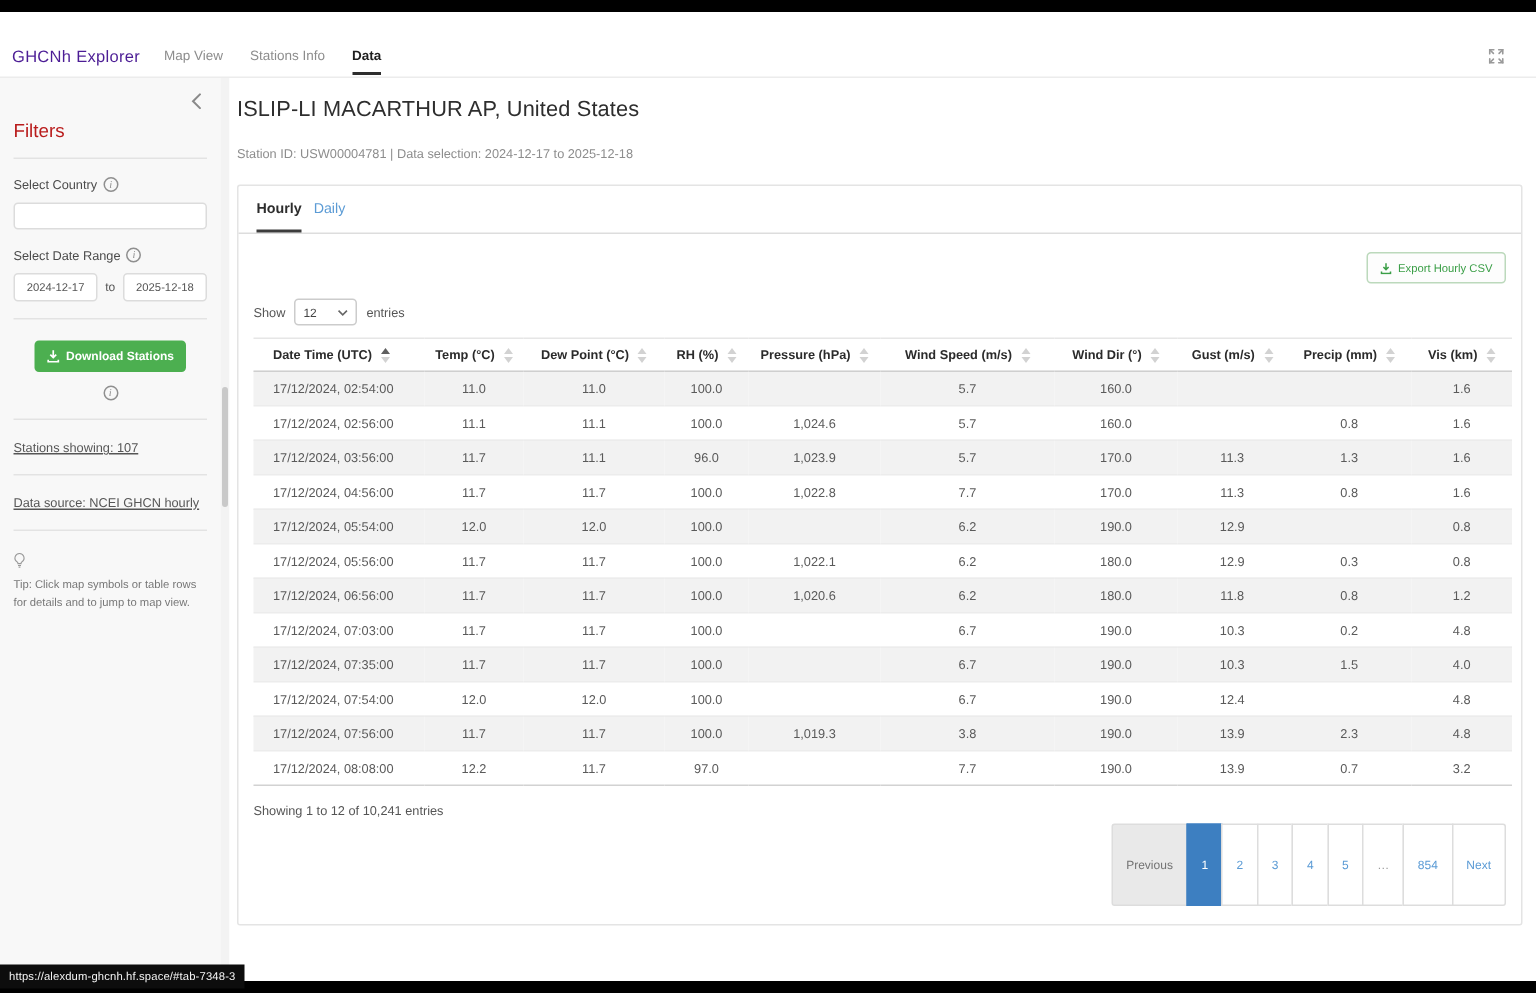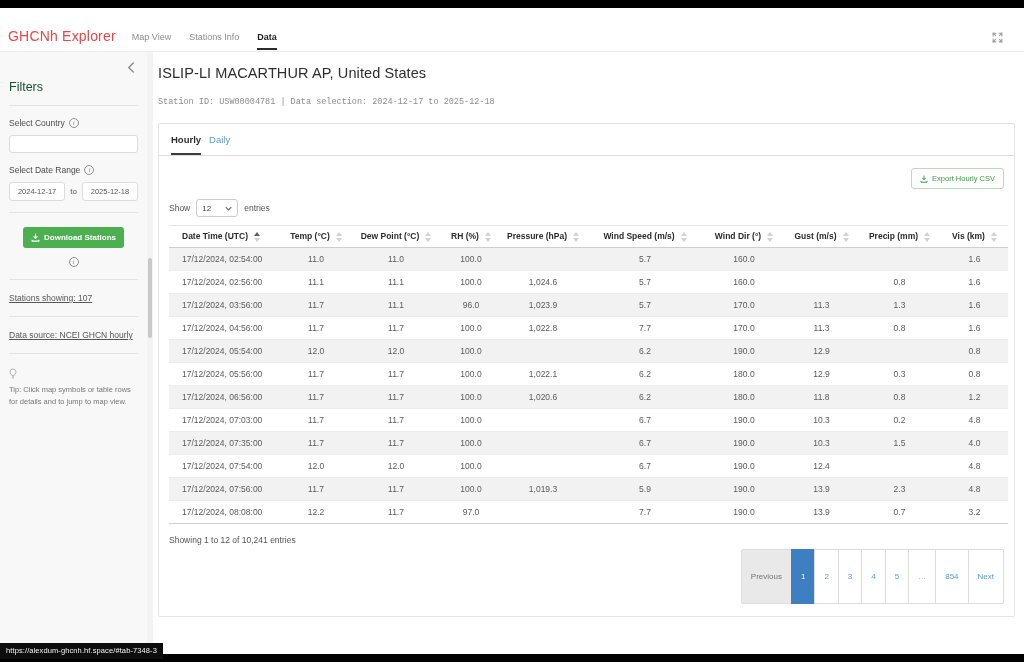--- a/index.html
+++ b/index.html
@@ -4,49 +4,49 @@
 <style>
   * { margin:0; padding:0; box-sizing:border-box; }
   html,body { width:1024px; height:662px; overflow:hidden; font-family:"Liberation Sans","DejaVu Sans",sans-serif; background:#fff; }
   .page { position:relative; width:1024px; height:662px; background:#fff; }
   .bar-top, .bar-bottom { position:absolute; left:0; width:1024px; height:8px; background:#000; z-index:50; }
   .bar-top { top:0; } .bar-bottom { bottom:0; }
   .app { position:absolute; top:8px; left:0; width:1024px; height:646px; background:#fff; }
 
   
   .nav { position:absolute; top:0; left:0; width:1024px; height:44px; background:#fff; border-bottom:1px solid #ececec; display:flex; align-items:flex-end; padding:0 8px 7px 8px; }
-  .brand { font-size:14px; color:#ef4444; letter-spacing:.2px; }
+  .brand { font-size:11px; color:#4c1d95; letter-spacing:.2px; }
   .nav-items { display:flex; margin-left:16px; gap:18px; align-items:flex-end; }
   .nav-item { font-size:9px; color:#8d8d8d; cursor:pointer; padding-bottom:2px; }
   .nav-item.active { color:#1f1f1f; font-weight:700; position:relative; }
   .nav-item.active::after { content:""; position:absolute; left:0; right:0; bottom:-6px; height:2px; background:#2d2d2d; }
   .expand { margin-left:auto; margin-right:12px; cursor:pointer; line-height:0; }
 
   
   .sidebar { position:absolute; top:44px; left:0; width:147px; height:602px; background:#f8f8f8; padding:0 9px; }
   .collapse { position:absolute; top:10px; right:12px; cursor:pointer; line-height:0; }
-  .sidebar h2 { margin-top:28px; font-size:12.5px; font-weight:400; color:#14532d; }
+  .sidebar h2 { margin-top:28px; font-size:12.5px; font-weight:400; color:#b91c1c; }
   .sidebar hr { border:none; border-top:1px solid #e3e3e3; margin:11px 0; }
   .field-label { font-size:8.5px; color:#4a4a4a; margin:12px 0 7px; display:flex; align-items:center; gap:4px; }
   .info-i { display:inline-flex; width:10px; height:10px; border:1px solid #8f8f8f; border-radius:50%; color:#8f8f8f; font-size:7px; align-items:center; justify-content:center; font-family:"Liberation Serif",serif; font-style:italic; flex:0 0 auto; }
   .tbox { height:18px; background:#fff; border:1px solid #dcdcdc; border-radius:3px; width:100%; }
   .date-row { display:flex; align-items:center; gap:5px; margin-top:6px; font-size:8px; color:#555; }
   .date-row .tbox { flex:1; font-size:7.5px; color:#555; text-align:center; line-height:17px; height:19px; }
   .dl-row { display:flex; align-items:center; gap:9px; margin:14px 0 12px;flex-direction:column; }
   .btn-green { display:inline-flex; align-items:center; gap:4px; background:var(--brand-green,#4caf50); color:#fff; border:none; border-radius:3px; font-size:8px; font-weight:700; padding:6px 8px; cursor:pointer; font-family:inherit; }
   .side-text { font-size:8.5px; color:#565656; margin:13px 0;text-decoration:underline; }
   .tip { display:flex; gap:5px; margin-top:13px; font-size:7.5px; color:#777; line-height:1.6;flex-direction:column; }
   .tip svg { flex:0 0 auto; margin-top:1px; }
   .sb-scroll { position:absolute; top:44px; left:147px; width:6px; height:602px; background:#f3f3f3; }
   .sb-thumb { position:absolute; top:206px; left:1px; width:4px; height:80px; background:#c9c9c9; border-radius:2px; }
 
   
   .main { position:absolute; top:44px; left:153px; width:871px; height:602px; background:#fff; padding:13px 0 0 5px; }
   .main h1 { font-size:14.5px; font-weight:500; color:#2e2e2e; letter-spacing:.1px; }
-  .subtitle { font-size:8.5px; color:#8d8d8d; margin-top:16px;font-family:Liberation Mono, monospace; }
+  .subtitle { font-size:8.5px; color:#8d8d8d; margin-top:16px; }
   .card { margin-top:16px; width:857px; border:1px solid #e4e4e4; border-radius:2px; background:#fff; }
   .tabbar { border-bottom:1px solid #ddd; padding:10px 12px 0; display:flex; gap:8px; }
   .tab { font-size:9.5px; padding-bottom:8px; cursor:pointer; color:var(--link-blue,#5b9bd5); }
   .tab.active { color:#2d2d2d; font-weight:700; border-bottom:2px solid #3c3c3c; }
   .card-body { padding:10px 10px 12px; }
   .export-row { display:flex; justify-content:flex-end; margin-top:2px; }
   .btn-export { display:inline-flex; align-items:center; gap:4px; background:#fdfdfd; border:1px solid #bcd9bc; border-radius:3px; color:var(--export-green,#3a9e46); font-size:7.5px; padding:5px 8px; cursor:pointer; font-family:inherit; }
   .show-row { display:flex; align-items:center; gap:6px; font-size:8.5px; color:#555; margin-top:10px; }
   .select { display:inline-flex; align-items:center; justify-content:space-between; width:42px; height:18px; border:1px solid #ccc; border-radius:3px; background:#fff; padding:0 5px; font-size:8px; color:#444; cursor:pointer; }
 
@@ -325,21 +325,21 @@
                   <td class="col-center">12.4</td>
                   <td class="col-center"></td>
                   <td class="col-center">4.8</td>
                 </tr>
                 <tr>
                   <td class="col-left">17/12/2024, 07:56:00</td>
                   <td class="col-center">11.7</td>
                   <td class="col-center">11.7</td>
                   <td class="col-center">100.0</td>
                   <td class="col-center">1,019.3</td>
-                  <td class="col-center">5.9</td>
+                  <td class="col-center">3.8</td>
                   <td class="col-center">190.0</td>
                   <td class="col-center">13.9</td>
                   <td class="col-center">2.3</td>
                   <td class="col-center">4.8</td>
                 </tr>
                 <tr>
                   <td class="col-left">17/12/2024, 08:08:00</td>
                   <td class="col-center">12.2</td>
                   <td class="col-center">11.7</td>
                   <td class="col-center">97.0</td>

